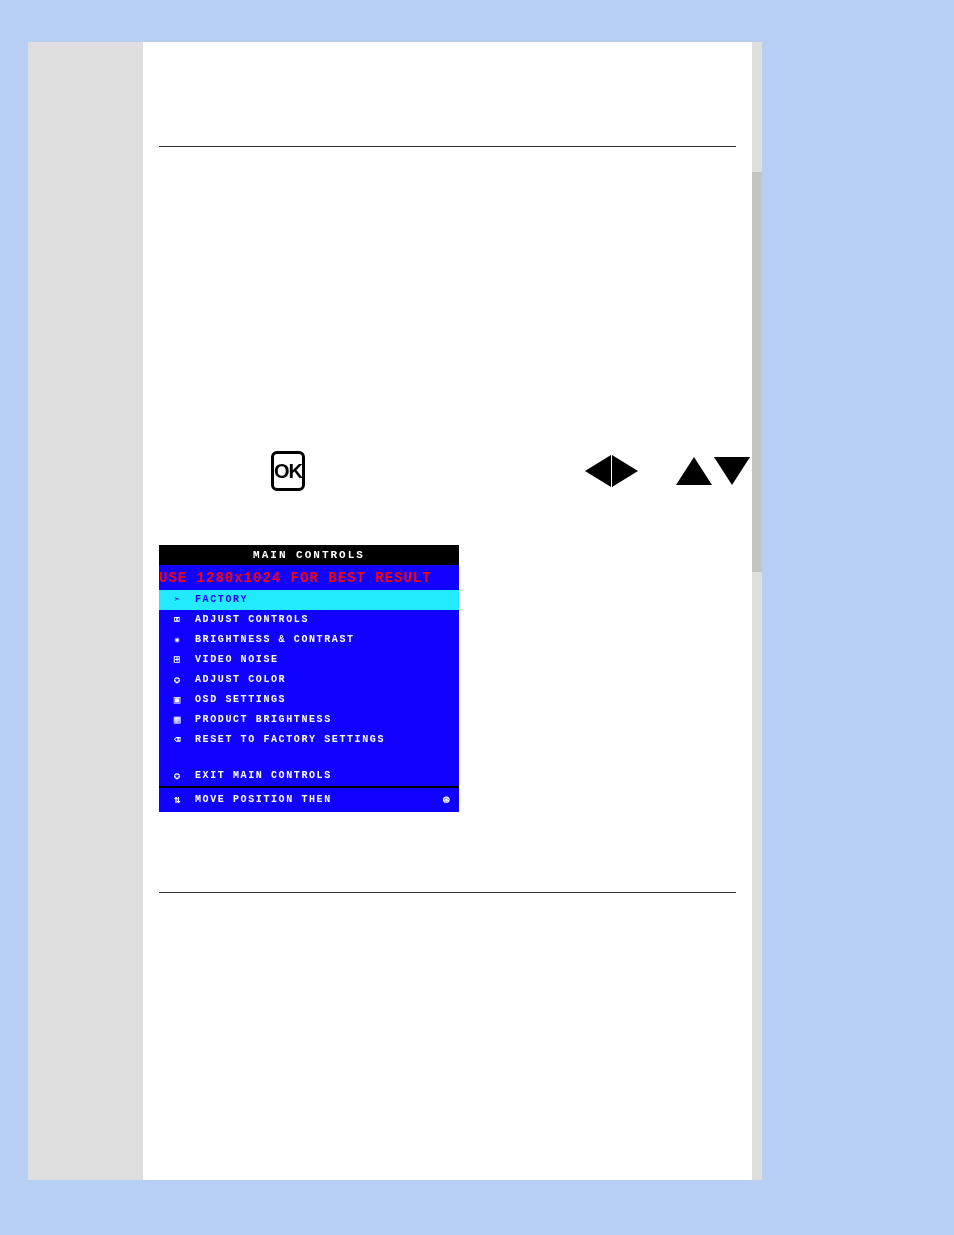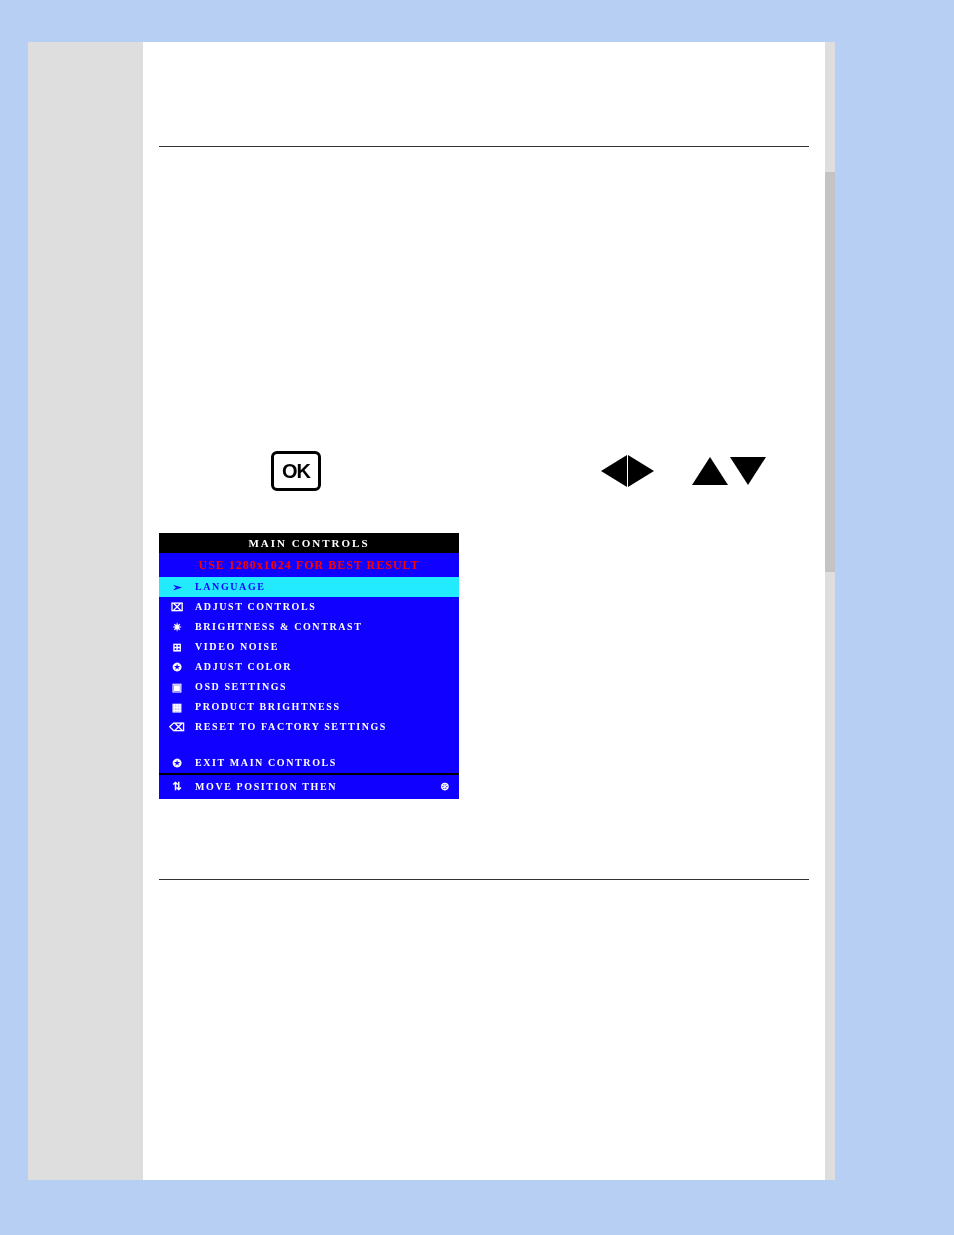--- a/index.html
+++ b/index.html
@@ -7,21 +7,21 @@
     padding: 0;
     width: 954px;
     height: 1235px;
     background: #b6cff2;
     font-family: Arial, Helvetica, sans-serif;
   }
   .frame {
     position: absolute;
     left: 28px;
     top: 42px;
-    width: 807px;
+    width: 734px;
     height: 1138px;
     background: #dedede;
   }
   .paper {
     position: absolute;
     left: 115px;
     top: 0;
     right: 10px;
     bottom: 0;
     background: #ffffff;
@@ -109,39 +109,38 @@
     width: 0; height: 0;
     border-left: 18px solid transparent;
     border-right: 18px solid transparent;
     border-top: 28px solid #000;
     margin-left: 2px;
   }
   .gap { width: 38px; }
 
   .osd {
     width: 300px;
-    margin-top: 18px;
+    margin-top: 30px;
     background: #1000ff;
-    font-family: Liberation Serif, serif;
+    font-family: Liberation Mono, monospace;
     font-weight: bold;
     color: #ffffff;
     font-size: 11px;
     letter-spacing: 2px;
   }
   .osd .titlebar {
     background: #000;
     text-align: center;
     padding: 4px 0;
     font-size: 11px;
   }
   .osd .hint {
     color: #ff0000;
-    text-align: center;
     padding: 5px 0 4px;
-    font-size: 12px;
+    font-size: 14px;
     letter-spacing: 1px;
   }
   .osd .item {
     display: flex;
     align-items: center;
     padding: 2px 8px 2px 10px;
     font-size: 10px;
     letter-spacing: 1.6px;
     line-height: 16px;
   }
@@ -196,21 +195,21 @@
           <span class="tri tri-down"></span>
         </div>
       </div>
 
       <div class="osd">
         <div class="titlebar">MAIN CONTROLS</div>
         <div class="hint">USE 1280x1024 FOR BEST RESULT</div>
         <div id="osd-items">
             <div class="item selected">
               <span class="ico">➣</span>
-              <span>LANGUAGE</span>
+              <span>FACTORY</span>
             </div>
             <div class="item">
               <span class="ico">⌧</span>
               <span>ADJUST CONTROLS</span>
             </div>
             <div class="item">
               <span class="ico">✷</span>
               <span>BRIGHTNESS &amp; CONTRAST</span>
             </div>
             <div class="item">

